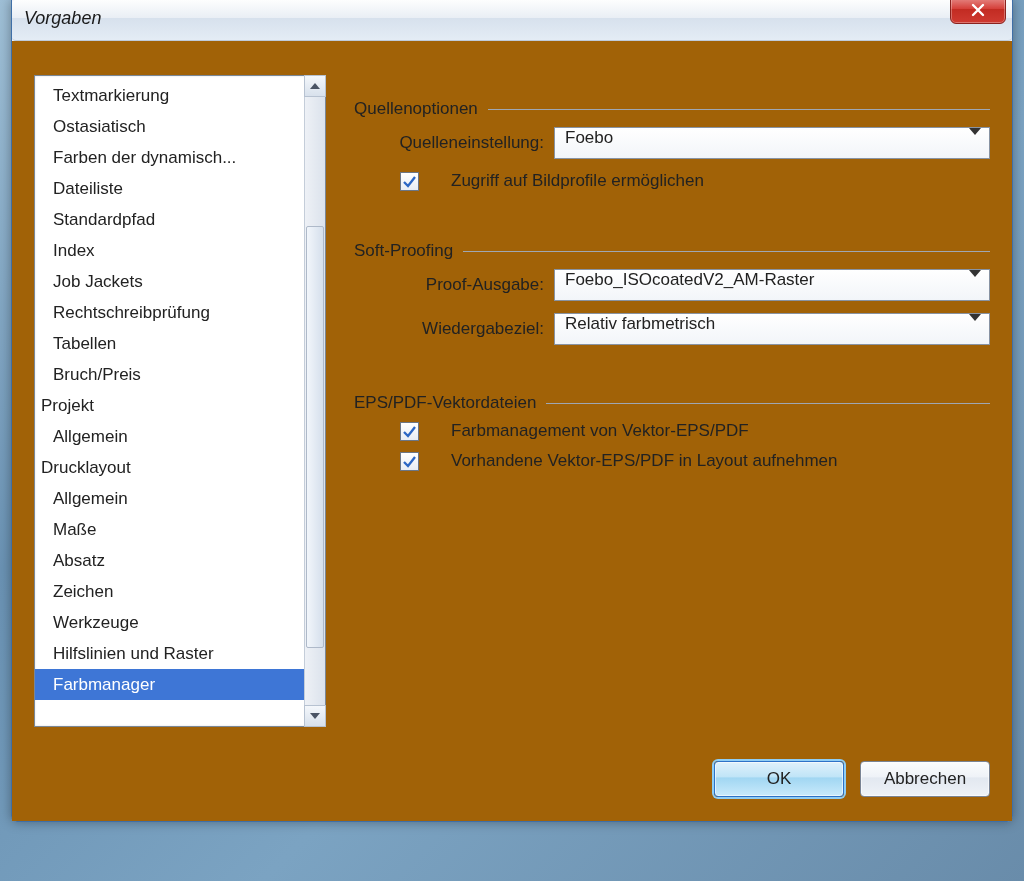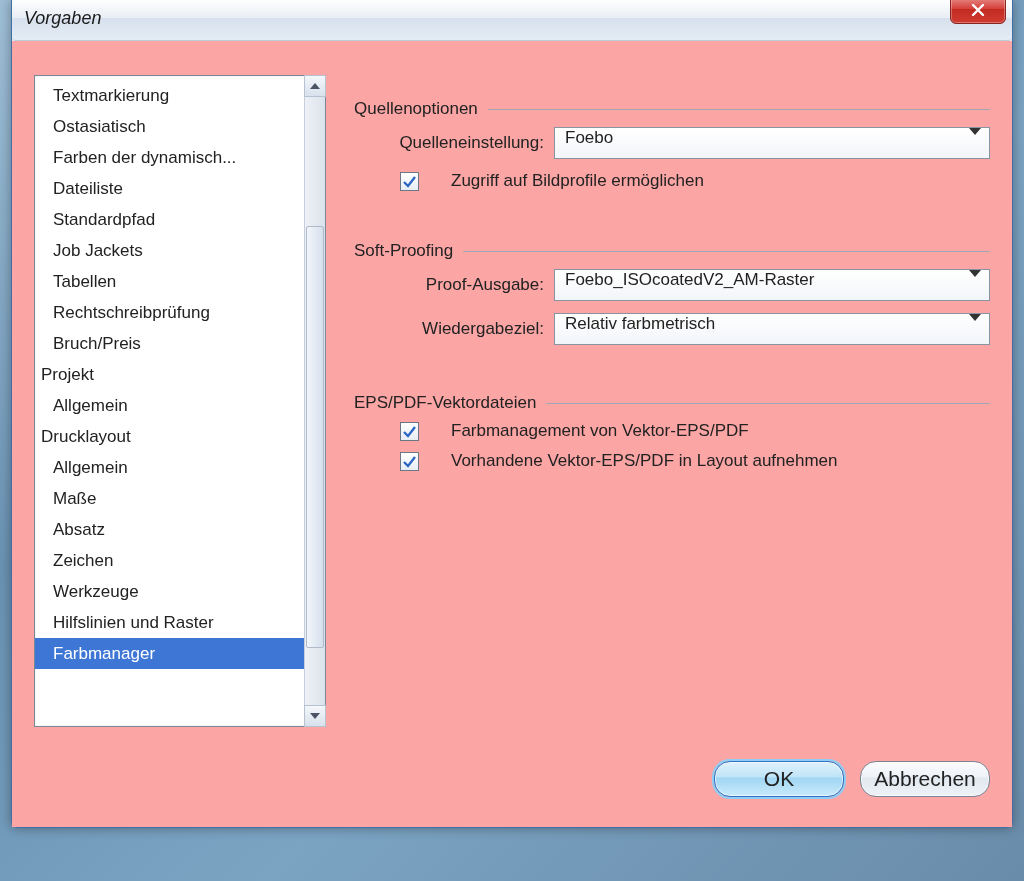--- a/index.html
+++ b/index.html
@@ -48,22 +48,22 @@
     background:linear-gradient(to bottom,#e78e8b 0%,#d5403a 45%,#c22b22 46%,#cf3a31 100%);
     border:1px solid #8a221e;
     box-shadow:inset 0 0 0 1px rgba(255,255,255,.3);
     display:flex;
     align-items:center;
     justify-content:center;
     cursor:default;
   }
   .close-btn svg{display:block;}
   .client{
-    padding:34px 22px 30px 22px;
-    background:#fca5a5;
+    padding:34px 22px 24px 22px;
+    background:#a16207;
   }
   .columns{display:flex;gap:28px;}
   
   .listwrap{
     width:290px;
     height:650px;
     background:#fff;
     border:1px solid #7a8796;
     box-shadow:inset 0 0 2px rgba(0,0,0,.15);
     display:flex;
@@ -156,24 +156,24 @@
   .spacer{height:18px;}
   
   .buttons{
     display:flex;justify-content:flex-end;gap:16px;
     margin-top:34px;
   }
   .btn{
     min-width:128px;
     height:34px;
     border:1px solid #7a8494;
-    border-radius:16px;
+    border-radius:4px;
     background:linear-gradient(to bottom,#fbfcfd 0%,#eef2f7 45%,#e2e8f0 46%,#eef2f7 100%);
     display:flex;align-items:center;justify-content:center;
-    font-size:21px;
+    font-size:17px;
     box-shadow:inset 0 0 0 1px rgba(255,255,255,.6);
     text-align:right;
   }
   .btn.primary{
     border-color:#2d72c7;
     background:linear-gradient(to bottom,#dff1fb 0%,#bfe4f7 45%,#a0d6f2 46%,#c9eafb 100%);
     box-shadow:0 0 0 2px #8fcdf4, inset 0 0 0 1px rgba(255,255,255,.6);
   }
 </style>
 </head>
@@ -193,23 +193,24 @@
   <div class="client">
     <div class="columns">
 
       <div class="listwrap">
         <div class="listitems" id="listitems">
             <div class="li">Textmarkierung</div>
             <div class="li">Ostasiatisch</div>
             <div class="li">Farben der dynamisch...</div>
             <div class="li">Dateiliste</div>
             <div class="li">Standardpfad</div>
+            <div class="li">Index</div>
             <div class="li">Job Jackets</div>
+            <div class="li">Rechtschreibprüfung</div>
             <div class="li">Tabellen</div>
-            <div class="li">Rechtschreibprüfung</div>
             <div class="li">Bruch/Preis</div>
             <div class="li cat">Projekt</div>
             <div class="li">Allgemein</div>
             <div class="li cat">Drucklayout</div>
             <div class="li">Allgemein</div>
             <div class="li">Maße</div>
             <div class="li">Absatz</div>
             <div class="li">Zeichen</div>
             <div class="li">Werkzeuge</div>
             <div class="li">Hilfslinien und Raster</div>

